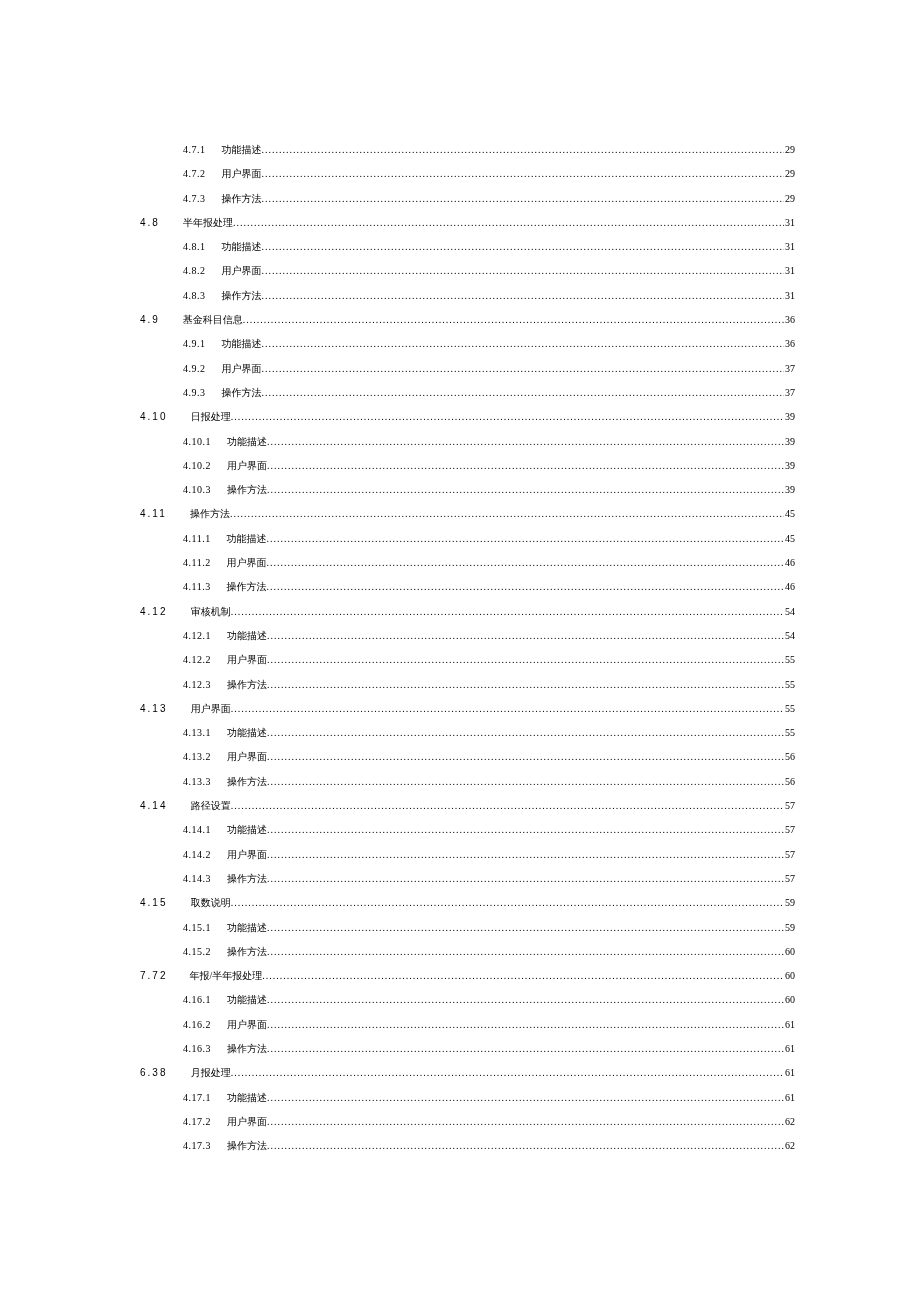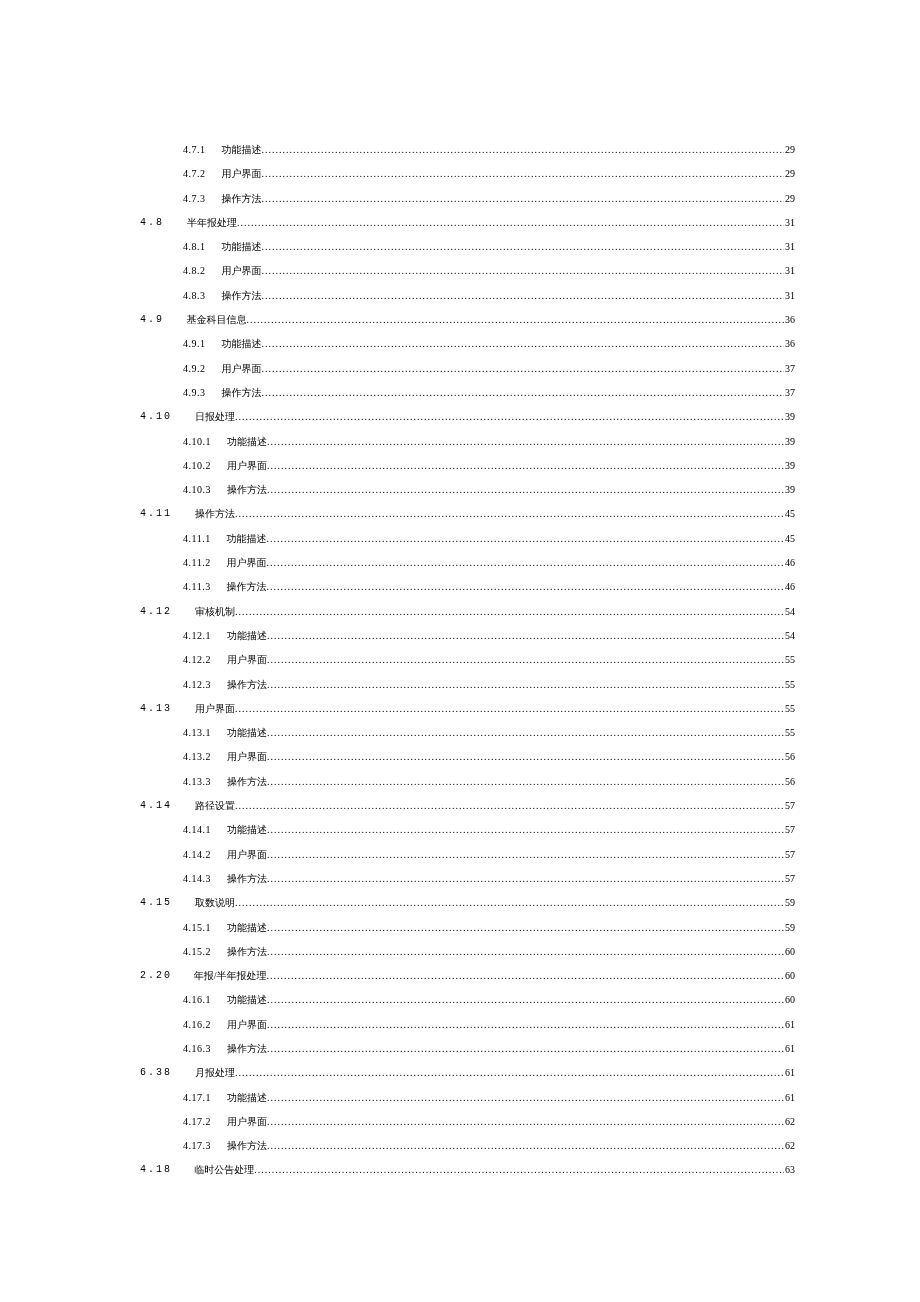--- a/index.html
+++ b/index.html
@@ -22,21 +22,21 @@
     line-height: 24.3px;
     white-space: nowrap;
   }
   .indent-1 { padding-left: 12px; }
   .indent-2 { padding-left: 55px; }
   .num {
     font-family: "Times New Roman", serif;
     letter-spacing: 0.5px;
   }
   .num-sec {
-    font-family: Liberation Mono, monospace;
+    font-family: Liberation Sans, sans-serif;
     letter-spacing: 2px;
   }
   .gap1 { display:inline-block; width: 30px; }
   .gap2 { display:inline-block; width: 22px; }
   .label { }
   .dots {
     flex: 1 1 auto;
     overflow: hidden;
     letter-spacing: 1px;
     font-family: "Times New Roman", serif;
@@ -286,21 +286,21 @@
         <span class="page-num">59</span>
       </div>
       <div class="toc-line indent-2">
         <span class="num">4.15.2</span>
         <span class="gap2"></span>
         <span class="label">操作方法</span>
         <span class="dots"></span>
         <span class="page-num">60</span>
       </div>
       <div class="toc-line indent-1">
-        <span class="num-sec">2.20</span>
+        <span class="num-sec">7.72</span>
         <span class="gap1"></span>
         <span class="label">年报/半年报处理</span>
         <span class="dots"></span>
         <span class="page-num">60</span>
       </div>
       <div class="toc-line indent-2">
         <span class="num">4.16.1</span>
         <span class="gap2"></span>
         <span class="label">功能描述</span>
         <span class="dots"></span>
@@ -340,22 +340,15 @@
         <span class="label">用户界面</span>
         <span class="dots"></span>
         <span class="page-num">62</span>
       </div>
       <div class="toc-line indent-2">
         <span class="num">4.17.3</span>
         <span class="gap2"></span>
         <span class="label">操作方法</span>
         <span class="dots"></span>
         <span class="page-num">62</span>
-      </div>
-      <div class="toc-line indent-1">
-        <span class="num-sec">4.18</span>
-        <span class="gap1"></span>
-        <span class="label">临时公告处理</span>
-        <span class="dots"></span>
-        <span class="page-num">63</span>
       </div>
     </div>
 </div>
 
 </body></html>

